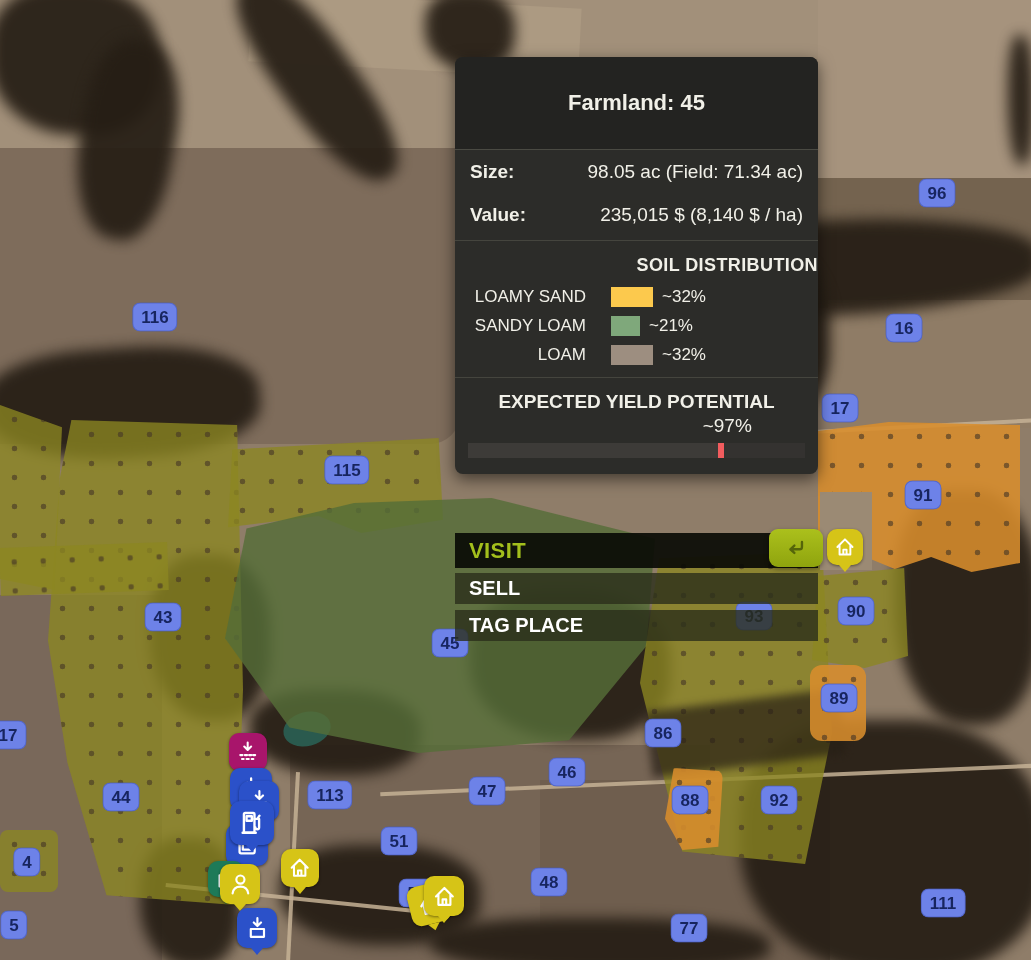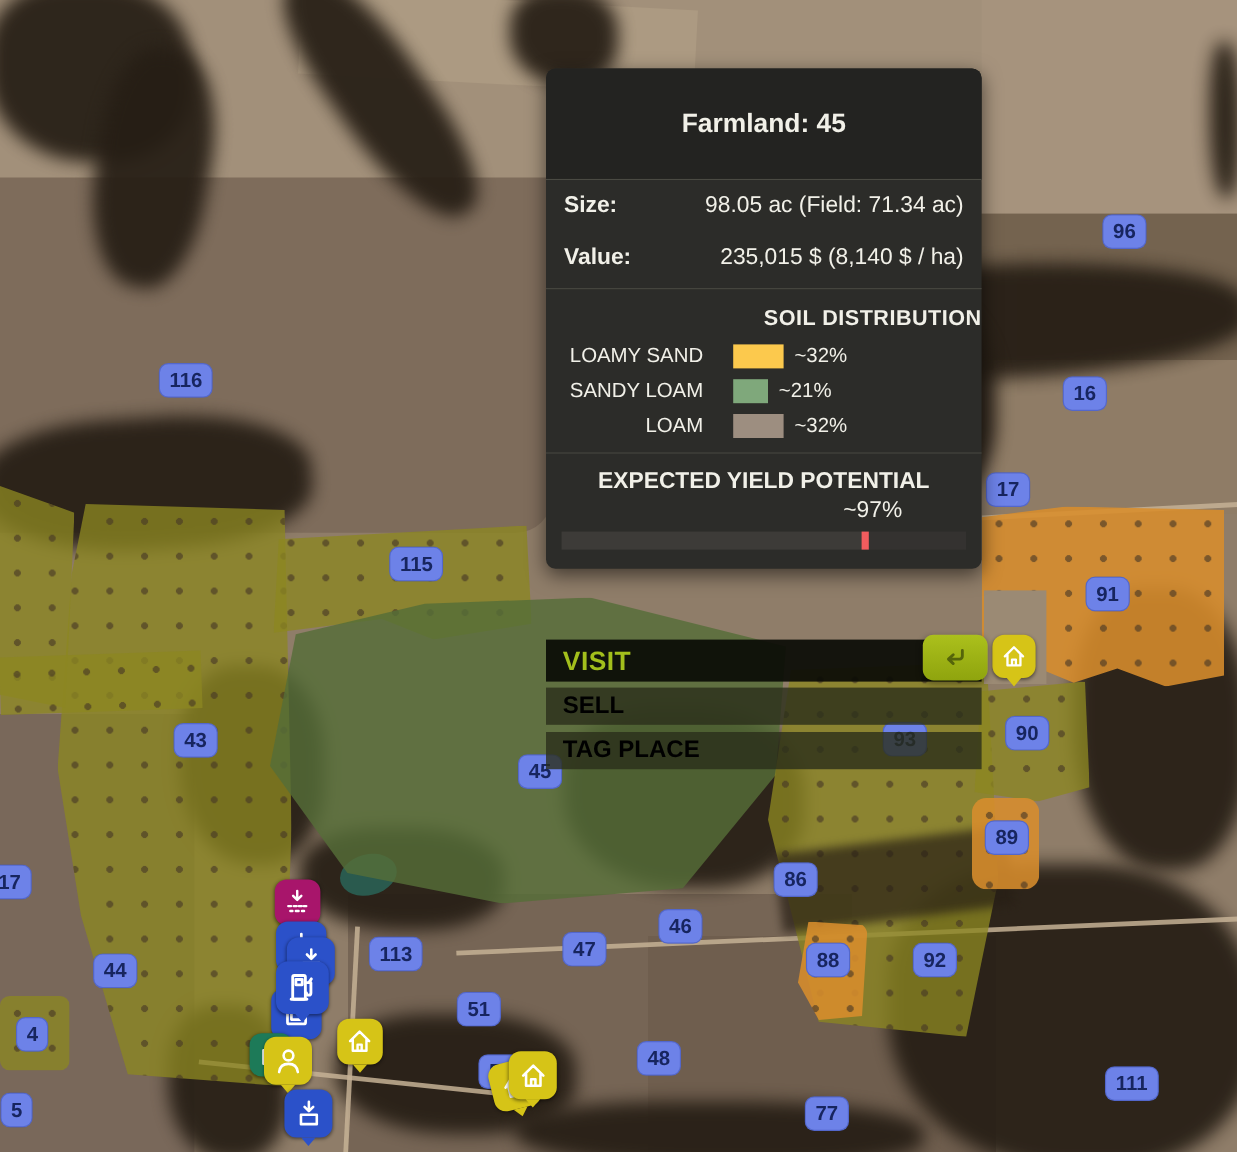--- a/index.html
+++ b/index.html
@@ -43,21 +43,21 @@
   .soil-pct{margin-left:9px;}
   .yield-title{text-align:center;font-weight:bold;font-size:19px;padding:9px 0 2px;}
   .yield-valwrap{position:relative;height:26px;}
   .yield-val{position:absolute;top:0;transform:translateX(-50%);font-size:19px;}
   .yield-bar{margin:2px 13px 0;height:15px;position:relative;
     background:linear-gradient(to right,#3d3b38 0 75%,#343230 75% 100%);}
   .yield-marker{position:absolute;top:0;bottom:0;width:6px;background:#f25c5e;transform:translateX(-50%);}
   .panel-pad-bottom{height:16px;}
   
   .action-row{position:absolute;left:455px;width:363px;z-index:10;box-sizing:border-box;
-    display:flex;align-items:center;padding-left:14px;font-weight:bold;color:#000000;cursor:pointer;}
+    display:flex;align-items:center;padding-left:14px;font-weight:bold;color:#ffffff;cursor:pointer;}
   #row-visit{top:533px;height:35px;background:rgba(10,11,5,.92);color:#a3bf1c;font-size:22px;letter-spacing:.4px;}
   #row-sell{top:573px;height:31px;background:rgba(42,46,26,.8);font-size:20px;}
   #row-tag{top:610px;height:31px;background:rgba(42,46,26,.8);font-size:20px;}
   #return-btn{position:absolute;left:769px;top:529px;width:54px;height:38px;z-index:11;
     background:linear-gradient(#abc01c,#8fa40e);border-radius:9px;cursor:pointer;
     display:flex;align-items:center;justify-content:center;box-shadow:0 2px 5px rgba(0,0,0,.4);}
   #return-btn svg{width:26px;height:26px;stroke:#55650a;fill:none;stroke-width:2.2;stroke-linecap:round;stroke-linejoin:round;}
 </style>
 </head>
 <body>
@@ -188,21 +188,21 @@
       <div class="flabel" style="left: 923px; top: 495px;">91</div>
       <div class="flabel" style="left: 163px; top: 617px;">43</div>
       <div class="flabel" style="left: 856px; top: 611px;">90</div>
       <div class="flabel" style="left: 754px; top: 616px;">93</div>
       <div class="flabel" style="left: 450px; top: 643px;">45</div>
       <div class="flabel" style="left: 663px; top: 685px; margin-top: 48px;">86</div>
       <div class="flabel" style="left: 839px; top: 698px;">89</div>
       <div class="flabel" style="left: 8px; top: 735px;">17</div>
       <div class="flabel" style="left: 567px; top: 772px;">46</div>
       <div class="flabel" style="left: 487px; top: 791px; text-align: right;">47</div>
-      <div class="flabel" style="left: 96px; top: 797px; margin-top: 12px;">44</div>
+      <div class="flabel" style="left: 121px; top: 797px;">44</div>
       <div class="flabel" style="left: 330px; top: 795px;">113</div>
       <div class="flabel" style="left: 779px; top: 800px;">92</div>
       <div class="flabel" style="left: 690px; top: 800px;">88</div>
       <div class="flabel" style="left: 399px; top: 841px;">51</div>
       <div class="flabel" style="left: 27px; top: 862px;">4</div>
       <div class="flabel" style="left: 549px; top: 882px;">48</div>
       <div class="flabel" style="left: 417px; top: 893px;">50</div>
       <div class="flabel" style="left: 943px; top: 903px;">111</div>
       <div class="flabel" style="left: 689px; top: 928px;">77</div>
       <div class="flabel" style="left: 14px; top: 925px;">5</div>

